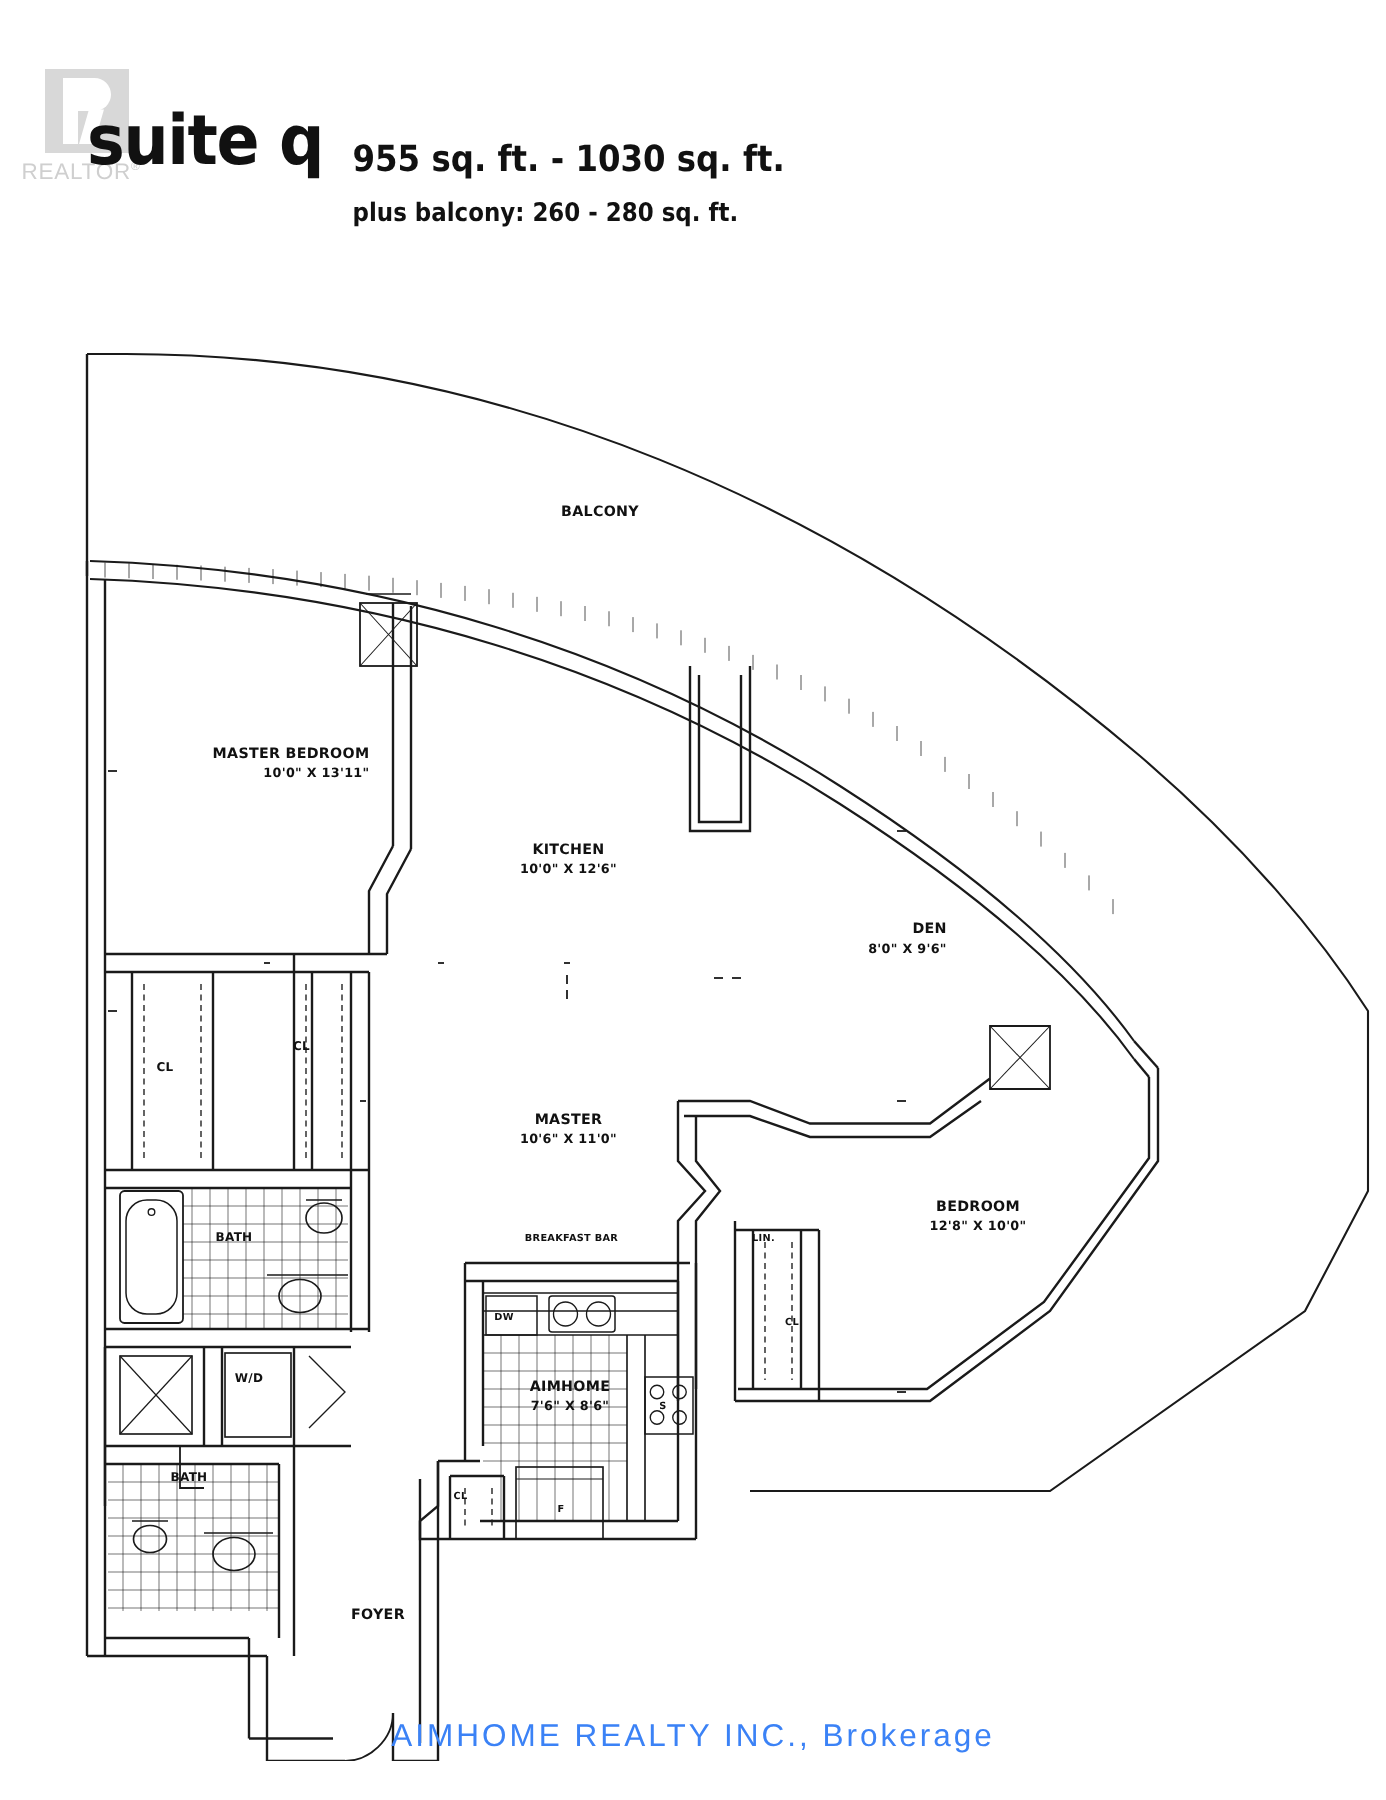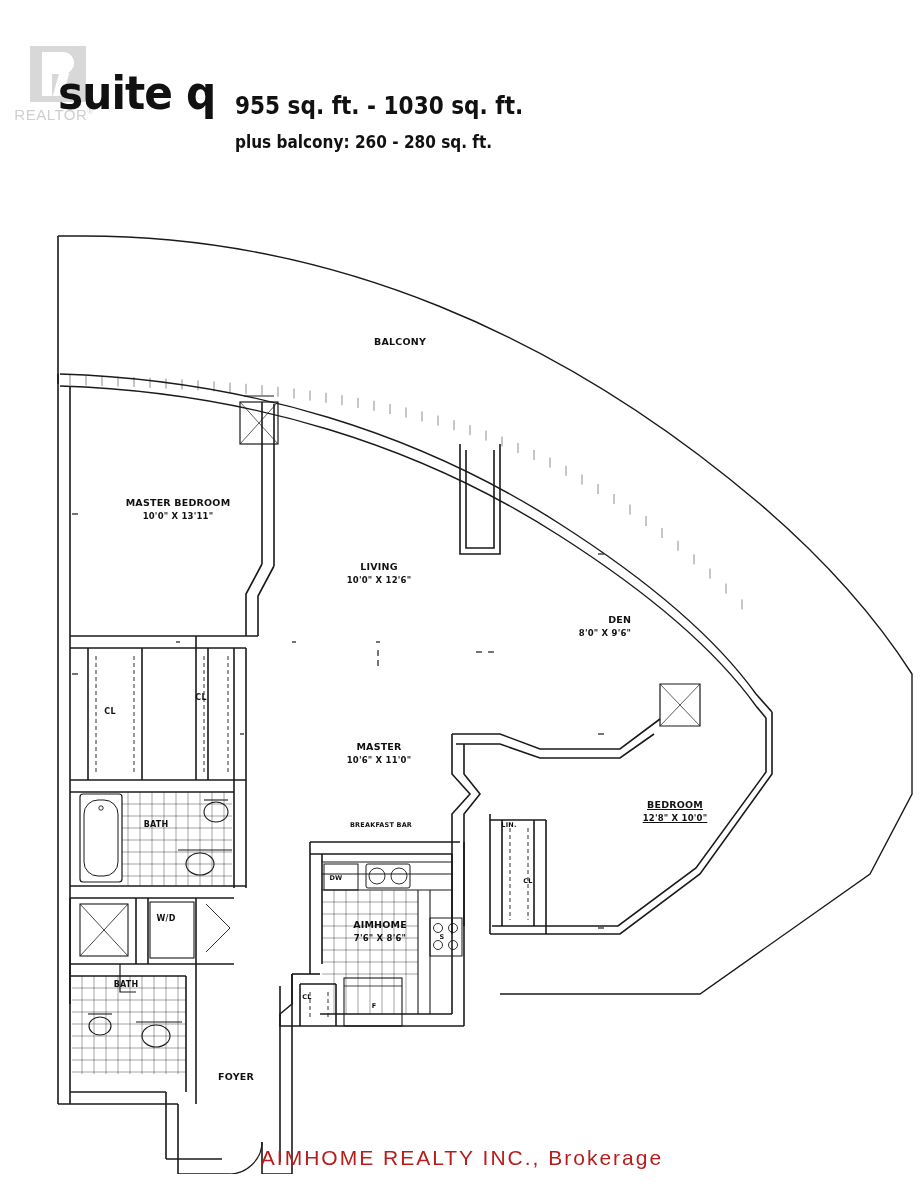--- a/index.html
+++ b/index.html
@@ -164,21 +164,21 @@
   
   .watermark {
     position: absolute;
     left: 0;
     top: 1122px;
     width: 924px;
     text-align: center;
     font-family: "Liberation Sans", sans-serif;
     font-size: 21px;
     letter-spacing: 2px;
-    color: #b91c1c;
+    color: #3b82f6;
   }
 </style>
 </head>
 <body>
 
 <div id="page">
 
   <div class="header">
 
     <div class="realtor-logo">
@@ -475,45 +475,45 @@
           <path d="M 378 476 L 378 482"></path>
           <path d="M 378 486 L 378 492"></path>
         </g>
 
       </g>
     </svg>
 
     <div class="label" style="left:400px; top:162px;">
       <span class="name">BALCONY</span>
     </div>
-    <div class="label" style="left:178px; top:323px;">
+    <div class="label" style="left:194px; top:323px;text-align:right;">
       <span class="name">MASTER BEDROOM</span>
       <span class="dim">10'0" X 13'11"</span>
     </div>
     <div class="label" style="left:379px; top:387px;">
-      <span class="name">LIVING</span>
+      <span class="name">KITCHEN</span>
       <span class="dim">10'0" X 12'6"</span>
     </div>
     <div class="label" style="left:605px; top:440px;text-align:right;">
       <span class="name">DEN</span>
       <span class="dim">8'0" X 9'6"</span>
     </div>
     <div class="label" style="left:379px; top:567px;">
       <span class="name">MASTER</span>
       <span class="dim">10'6" X 11'0"</span>
     </div>
-    <div class="label" style="left:675px; top:625px;text-decoration:underline;">
+    <div class="label" style="left:652px; top:625px;">
       <span class="name">BEDROOM</span>
       <span class="dim">12'8" X 10'0"</span>
     </div>
     <div class="label" style="left:380px; top:745px;">
       <span class="name">AIMHOME</span>
       <span class="dim">7'6" X 8'6"</span>
     </div>
-    <div class="label" style="left:236px; top:897px;text-align:right;">
+    <div class="label" style="left:252px; top:897px;text-align:right;">
       <span class="name">FOYER</span>
     </div>
 
     <div class="label small" style="left:110px; top:533px;">
       <span class="name">CL</span>
     </div>
     <div class="label small" style="left:201px; top:519px;">
       <span class="name">CL</span>
     </div>
     <div class="label small" style="left:156px; top:646px;">

